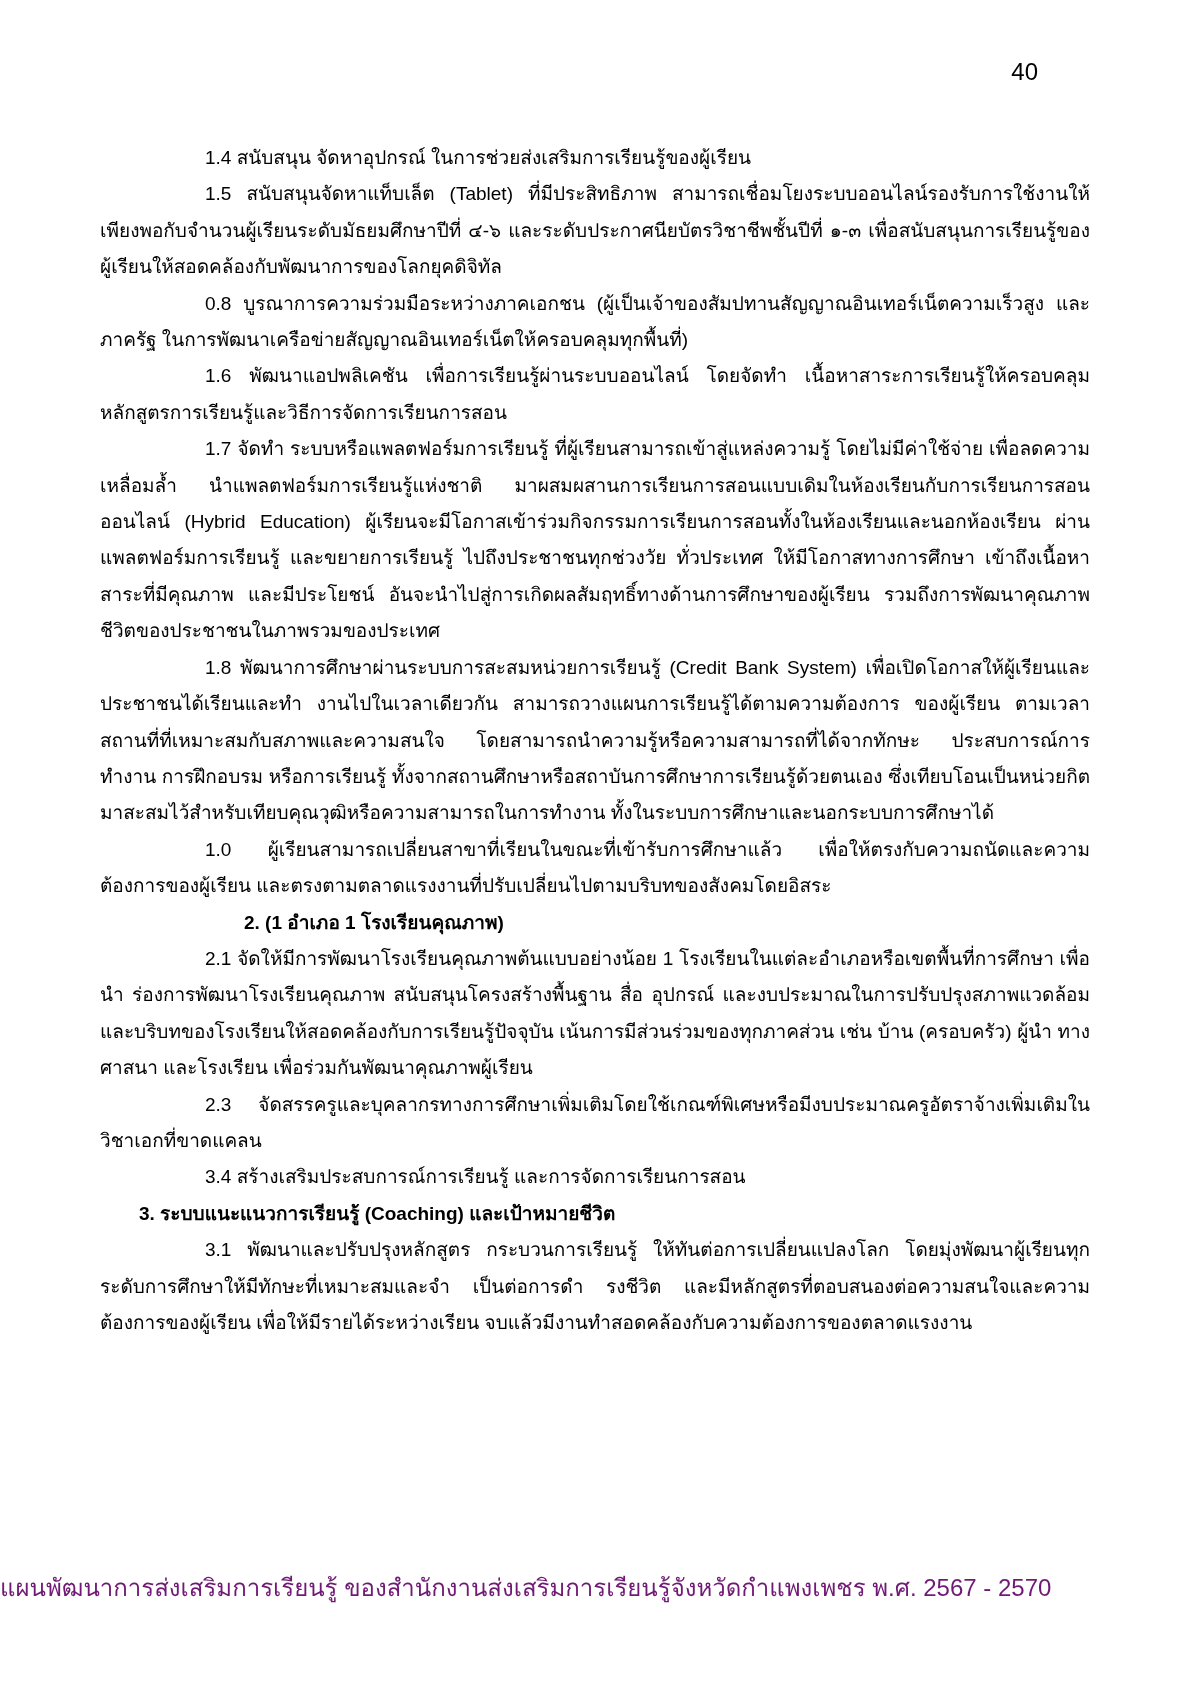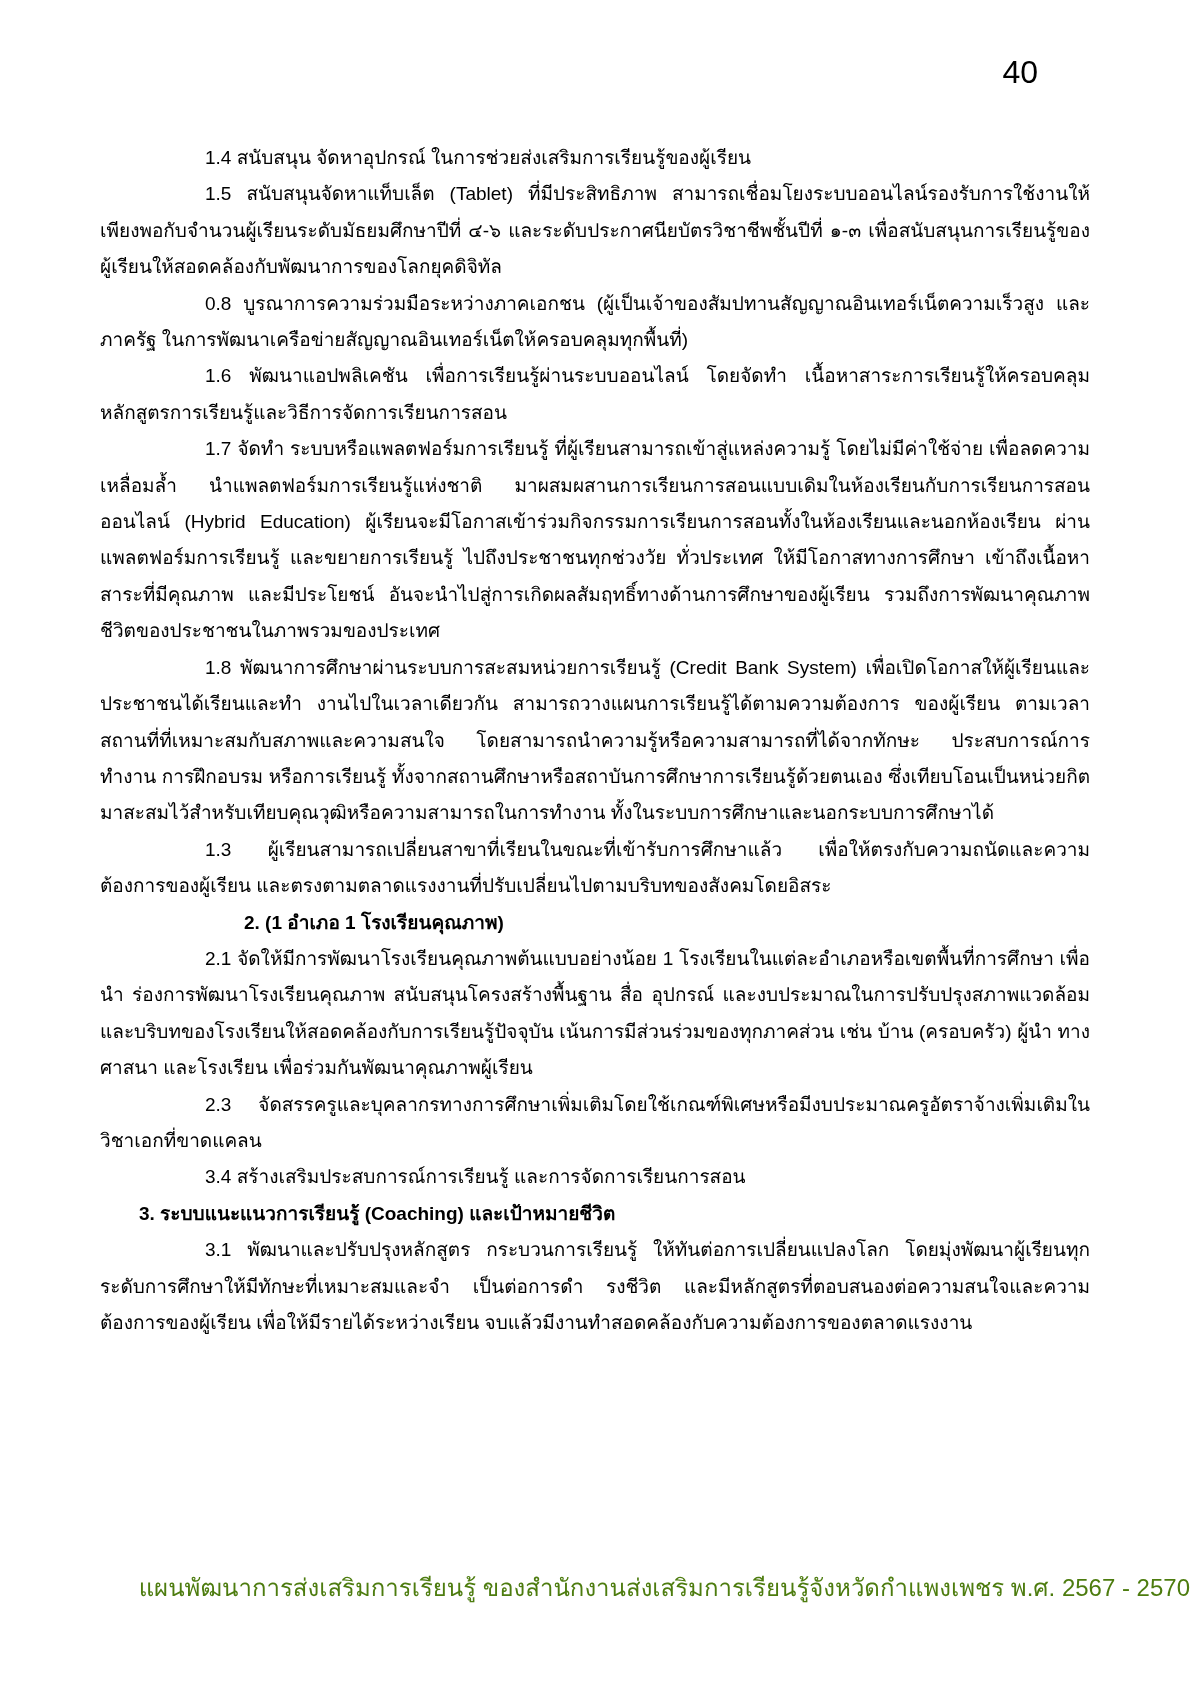--- a/index.html
+++ b/index.html
@@ -13,21 +13,21 @@
     height: 1683px;
     background: #ffffff;
     color: #000000;
     font-family: "Liberation Sans", sans-serif;
     overflow: hidden;
   }
   .page-number {
     position: absolute;
     top: 58px;
     right: 152px;
-    font-size: 32px;
+    font-size: 24px;
     line-height: 28px;
     color: #000000;
   }
   .content {
     position: absolute;
     left: 100px;
     top: 140px;
     width: 990px;
   }
   .para {
@@ -43,40 +43,40 @@
   }
   .para.bold {
     font-weight: 700;
     margin-left: 39px;
   }
   .footer {
     position: absolute;
     top: 1572px;
     left: 0;
     width: 100%;
-    text-align: right;
+    text-align: left;
     font-size: 24px;
     line-height: 32px;
-    color: #4d7c0f;
+    color: #701a75;
   }
 </style>
 </head>
 <body>
 
 <div class="page">
   <div class="page-number">40</div>
 
   <div class="content" id="content">
       <p class="para indent">1.4 สนับสนุน จัดหาอุปกรณ์ ในการช่วยส่งเสริมการเรียนรู้ของผู้เรียน</p>
       <p class="para indent">1.5 สนับสนุนจัดหาแท็บเล็ต (Tablet) ที่มีประสิทธิภาพ สามารถเชื่อมโยงระบบออนไลน์รองรับการใช้งานให้เพียงพอกับจำนวนผู้เรียนระดับมัธยมศึกษาปีที่ ๔-๖ และระดับประกาศนียบัตรวิชาชีพชั้นปีที่ ๑-๓ เพื่อสนับสนุนการเรียนรู้ของผู้เรียนให้สอดคล้องกับพัฒนาการของโลกยุคดิจิทัล</p>
       <p class="para indent">0.8 บูรณาการความร่วมมือระหว่างภาคเอกชน (ผู้เป็นเจ้าของสัมปทานสัญญาณอินเทอร์เน็ตความเร็วสูง และภาครัฐ ในการพัฒนาเครือข่ายสัญญาณอินเทอร์เน็ตให้ครอบคลุมทุกพื้นที่)</p>
       <p class="para indent">1.6 พัฒนาแอปพลิเคชัน เพื่อการเรียนรู้ผ่านระบบออนไลน์ โดยจัดทำ เนื้อหาสาระการเรียนรู้ให้ครอบคลุมหลักสูตรการเรียนรู้และวิธีการจัดการเรียนการสอน</p>
       <p class="para indent">1.7 จัดทำ ระบบหรือแพลตฟอร์มการเรียนรู้ ที่ผู้เรียนสามารถเข้าสู่แหล่งความรู้ โดยไม่มีค่าใช้จ่าย เพื่อลดความเหลื่อมล้ำ นำแพลตฟอร์มการเรียนรู้แห่งชาติ มาผสมผสานการเรียนการสอนแบบเดิมในห้องเรียนกับการเรียนการสอนออนไลน์ (Hybrid Education) ผู้เรียนจะมีโอกาสเข้าร่วมกิจกรรมการเรียนการสอนทั้งในห้องเรียนและนอกห้องเรียน ผ่านแพลตฟอร์มการเรียนรู้ และขยายการเรียนรู้ ไปถึงประชาชนทุกช่วงวัย ทั่วประเทศ ให้มีโอกาสทางการศึกษา เข้าถึงเนื้อหาสาระที่มีคุณภาพ และมีประโยชน์ อันจะนำไปสู่การเกิดผลสัมฤทธิ์ทางด้านการศึกษาของผู้เรียน รวมถึงการพัฒนาคุณภาพชีวิตของประชาชนในภาพรวมของประเทศ</p>
       <p class="para indent">1.8 พัฒนาการศึกษาผ่านระบบการสะสมหน่วยการเรียนรู้ (Credit Bank System) เพื่อเปิดโอกาสให้ผู้เรียนและประชาชนได้เรียนและทำ งานไปในเวลาเดียวกัน สามารถวางแผนการเรียนรู้ได้ตามความต้องการ ของผู้เรียน ตามเวลา สถานที่ที่เหมาะสมกับสภาพและความสนใจ โดยสามารถนำความรู้หรือความสามารถที่ได้จากทักษะ ประสบการณ์การทำงาน การฝึกอบรม หรือการเรียนรู้ ทั้งจากสถานศึกษาหรือสถาบันการศึกษาการเรียนรู้ด้วยตนเอง ซึ่งเทียบโอนเป็นหน่วยกิตมาสะสมไว้สำหรับเทียบคุณวุฒิหรือความสามารถในการทำงาน ทั้งในระบบการศึกษาและนอกระบบการศึกษาได้</p>
-      <p class="para indent">1.3 ผู้เรียนสามารถเปลี่ยนสาขาที่เรียนในขณะที่เข้ารับการศึกษาแล้ว เพื่อให้ตรงกับความถนัดและความต้องการของผู้เรียน และตรงตามตลาดแรงงานที่ปรับเปลี่ยนไปตามบริบทของสังคมโดยอิสระ</p>
+      <p class="para indent">1.0 ผู้เรียนสามารถเปลี่ยนสาขาที่เรียนในขณะที่เข้ารับการศึกษาแล้ว เพื่อให้ตรงกับความถนัดและความต้องการของผู้เรียน และตรงตามตลาดแรงงานที่ปรับเปลี่ยนไปตามบริบทของสังคมโดยอิสระ</p>
       <p class="para indent bold">2. (1 อำเภอ 1 โรงเรียนคุณภาพ)</p>
       <p class="para indent">2.1 จัดให้มีการพัฒนาโรงเรียนคุณภาพต้นแบบอย่างน้อย 1 โรงเรียนในแต่ละอำเภอหรือเขตพื้นที่การศึกษา เพื่อนำ ร่องการพัฒนาโรงเรียนคุณภาพ สนับสนุนโครงสร้างพื้นฐาน สื่อ อุปกรณ์ และงบประมาณในการปรับปรุงสภาพแวดล้อม และบริบทของโรงเรียนให้สอดคล้องกับการเรียนรู้ปัจจุบัน เน้นการมีส่วนร่วมของทุกภาคส่วน เช่น บ้าน (ครอบครัว) ผู้นำ ทางศาสนา และโรงเรียน เพื่อร่วมกันพัฒนาคุณภาพผู้เรียน</p>
       <p class="para indent">2.3 จัดสรรครูและบุคลากรทางการศึกษาเพิ่มเติมโดยใช้เกณฑ์พิเศษหรือมีงบประมาณครูอัตราจ้างเพิ่มเติมในวิชาเอกที่ขาดแคลน</p>
       <p class="para indent">3.4 สร้างเสริมประสบการณ์การเรียนรู้ และการจัดการเรียนการสอน</p>
       <p class="para bold">3. ระบบแนะแนวการเรียนรู้ (Coaching) และเป้าหมายชีวิต</p>
       <p class="para indent">3.1 พัฒนาและปรับปรุงหลักสูตร กระบวนการเรียนรู้ ให้ทันต่อการเปลี่ยนแปลงโลก โดยมุ่งพัฒนาผู้เรียนทุกระดับการศึกษาให้มีทักษะที่เหมาะสมและจำ เป็นต่อการดำ รงชีวิต และมีหลักสูตรที่ตอบสนองต่อความสนใจและความต้องการของผู้เรียน เพื่อให้มีรายได้ระหว่างเรียน จบแล้วมีงานทำสอดคล้องกับความต้องการของตลาดแรงงาน</p>
     </div>
 
   <div class="footer">แผนพัฒนาการส่งเสริมการเรียนรู้ ของสำนักงานส่งเสริมการเรียนรู้จังหวัดกำแพงเพชร พ.ศ. 2567 - 2570</div>
 </div>

